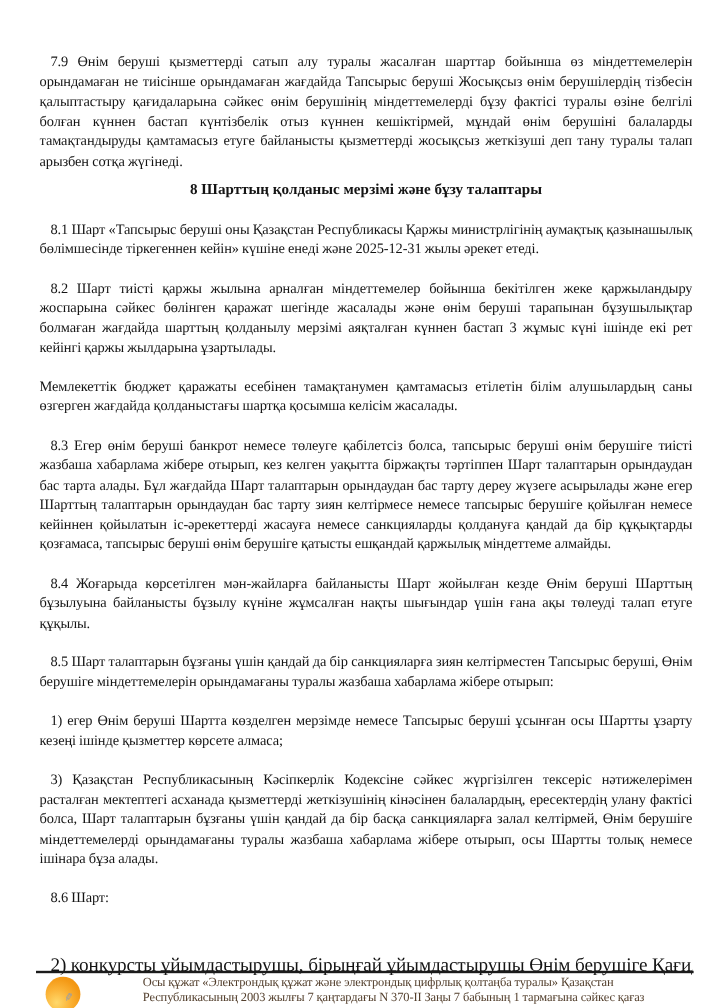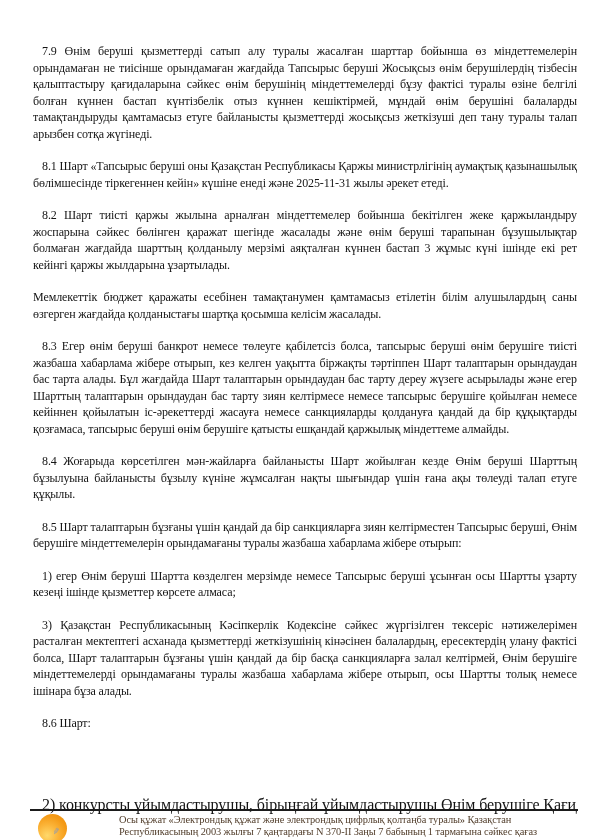--- a/index.html
+++ b/index.html
@@ -78,21 +78,22 @@
     letter-spacing:-0.1px;
   }
   .footer-text div { white-space:nowrap; overflow:hidden;padding-left:48px; }
 </style>
 </head>
 <body>
 
 <div class="page">
   <div class="content">
     <p class="para">7.9 Өнім беруші қызметтерді сатып алу туралы жасалған шарттар бойынша өз міндеттемелерін орындамаған не тиісінше орындамаған жағдайда Тапсырыс беруші Жосықсыз өнім берушілердің тізбесін қалыптастыру қағидаларына сәйкес өнім берушінің міндеттемелерді бұзу фактісі туралы өзіне белгілі болған күннен бастап күнтізбелік отыз күннен кешіктірмей, мұндай өнім берушіні балаларды тамақтандыруды қамтамасыз етуге байланысты қызметтерді жосықсыз жеткізуші деп тану туралы талап арызбен сотқа жүгінеді.</p>
-    <p class="para">8.1 Шарт «Тапсырыс беруші оны Қазақстан Республикасы Қаржы министрлігінің аумақтық қазынашылық бөлімшесінде тіркегеннен кейін» күшіне енеді және 2025-11-31 жылы әрекет етеді.</p>
+    <div class="heading">8 Шарттың қолданыс мерзімі және бұзу талаптары</div>
+    <p class="para">8.1 Шарт «Тапсырыс беруші оны Қазақстан Республикасы Қаржы министрлігінің аумақтық қазынашылық бөлімшесінде тіркегеннен кейін» күшіне енеді және 2025-12-31 жылы әрекет етеді.</p>
     <p class="para no-gap">8.2 Шарт тиісті қаржы жылына арналған міндеттемелер бойынша бекітілген жеке қаржыландыру жоспарына сәйкес бөлінген қаражат шегінде жасалады және өнім беруші тарапынан бұзушылықтар болмаған жағдайда шарттың қолданылу мерзімі аяқталған күннен бастап 3 жұмыс күні ішінде екі рет кейінгі қаржы жылдарына ұзартылады.</p>
     <p class="para no-indent">Мемлекеттік бюджет қаражаты есебінен тамақтанумен қамтамасыз етілетін білім алушылардың саны өзгерген жағдайда қолданыстағы шартқа қосымша келісім жасалады.</p>
     <p class="para">8.3 Егер өнім беруші банкрот немесе төлеуге қабілетсіз болса, тапсырыс беруші өнім берушіге тиісті жазбаша хабарлама жібере отырып, кез келген уақытта біржақты тәртіппен Шарт талаптарын орындаудан бас тарта алады. Бұл жағдайда Шарт талаптарын орындаудан бас тарту дереу жүзеге асырылады және егер Шарттың талаптарын орындаудан бас тарту зиян келтірмесе немесе тапсырыс берушіге қойылған немесе кейіннен қойылатын іс-әрекеттерді жасауға немесе санкцияларды қолдануға қандай да бір құқықтарды қозғамаса, тапсырыс беруші өнім берушіге қатысты ешқандай қаржылық міндеттеме алмайды.</p>
     <p class="para">8.4 Жоғарыда көрсетілген мән-жайларға байланысты Шарт жойылған кезде Өнім беруші Шарттың бұзылуына байланысты бұзылу күніне жұмсалған нақты шығындар үшін ғана ақы төлеуді талап етуге құқылы.</p>
     <p class="para">8.5 Шарт талаптарын бұзғаны үшін қандай да бір санкцияларға зиян келтірместен Тапсырыс беруші, Өнім берушіге міндеттемелерін орындамағаны туралы жазбаша хабарлама жібере отырып:</p>
     <p class="para">1) егер Өнім беруші Шартта көзделген мерзімде немесе Тапсырыс беруші ұсынған осы Шартты ұзарту кезеңі ішінде қызметтер көрсете алмаса;</p>
     <p class="para">3) Қазақстан Республикасының Кәсіпкерлік Кодексіне сәйкес жүргізілген тексеріс нәтижелерімен расталған мектептегі асханада қызметтерді жеткізушінің кінәсінен балалардың, ересектердің улану фактісі болса, Шарт талаптарын бұзғаны үшін қандай да бір басқа санкцияларға залал келтірмей, Өнім берушіге міндеттемелерді орындамағаны туралы жазбаша хабарлама жібере отырып, осы Шартты толық немесе ішінара бұза алады.</p>
     <p class="para">8.6 Шарт:</p>
   </div>
 

